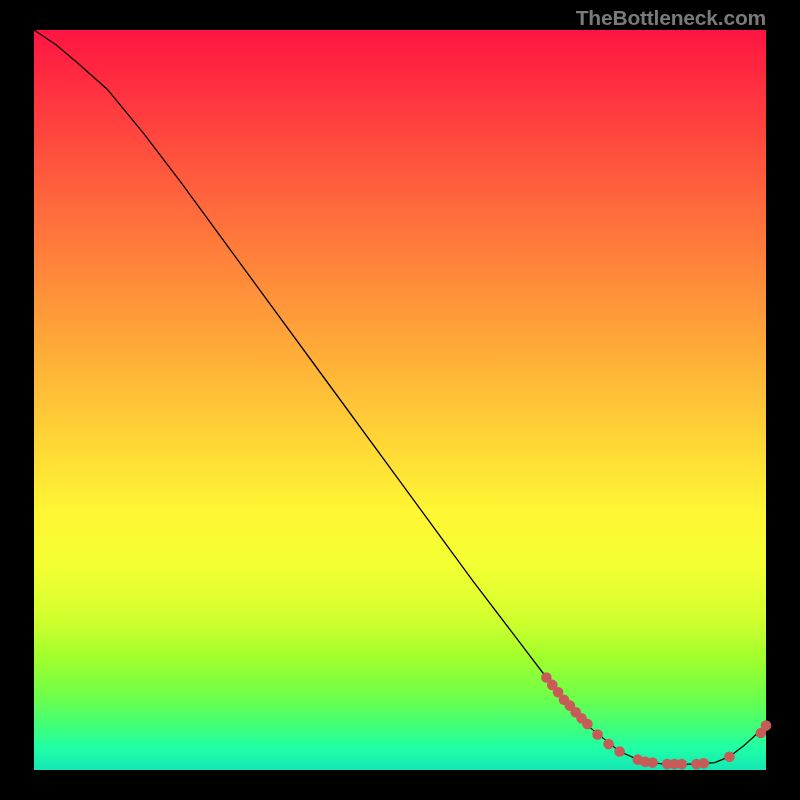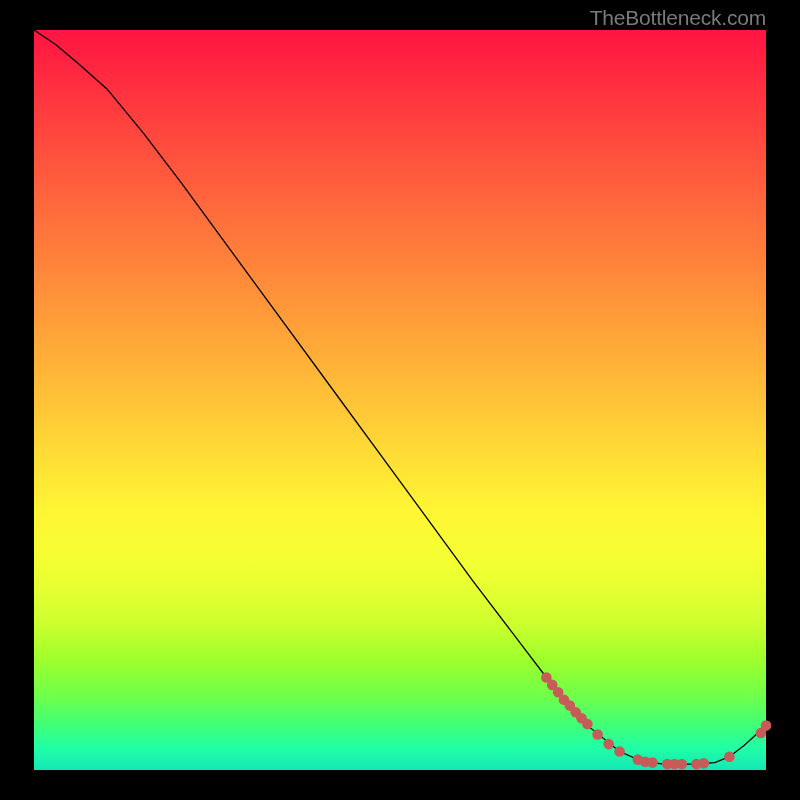--- a/index.html
+++ b/index.html
@@ -7,20 +7,21 @@
     padding: 0;
     width: 800px;
     height: 800px;
     background: #000000;
     overflow: hidden;
   }
   .chart-container {
     position: relative;
     width: 800px;
     height: 800px;
+    font-weight: bold;
   }
   .plot-area {
     position: absolute;
     left: 34px;
     top: 30px;
     width: 732px;
     height: 740px;
     background: linear-gradient(to bottom,
       #ff1543 0%,
       #ff2640 5%,

